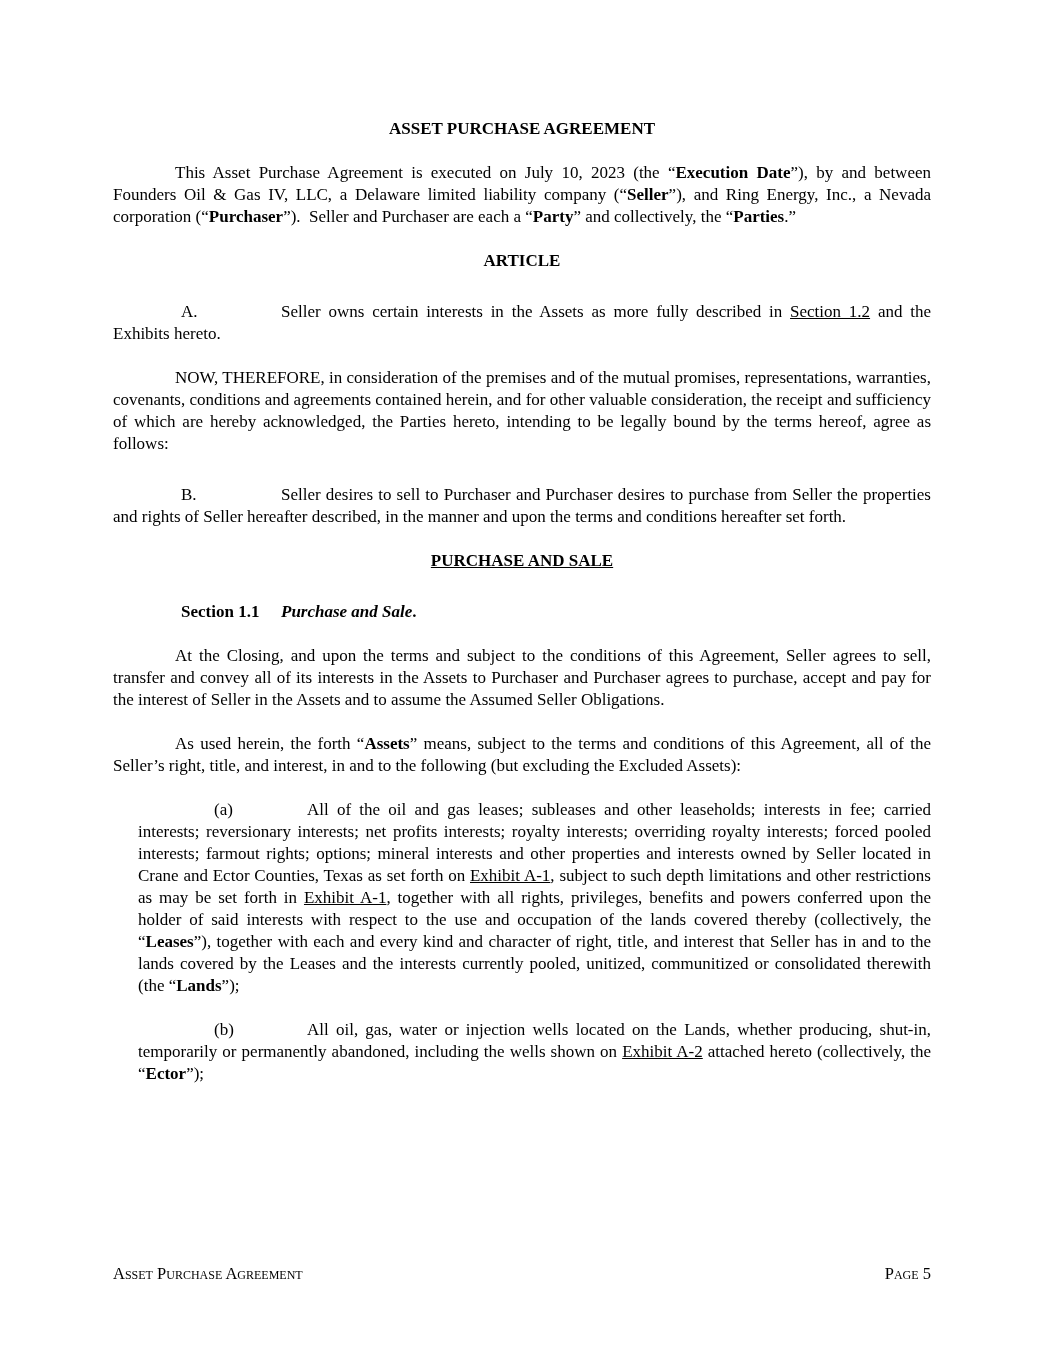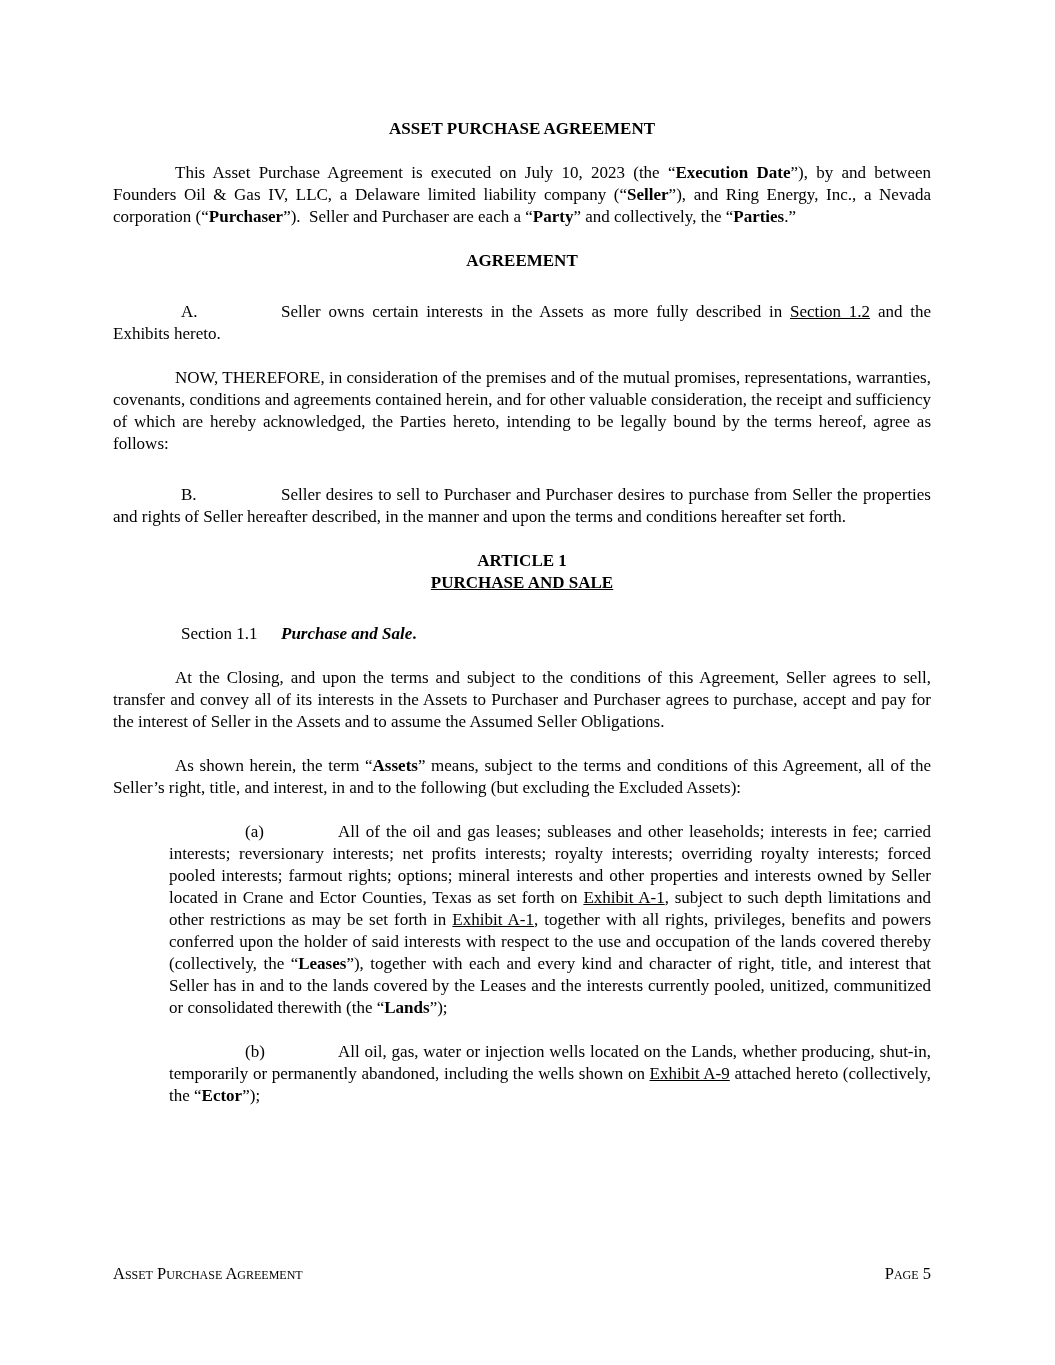--- a/index.html
+++ b/index.html
@@ -11,53 +11,52 @@
   }
   .page-body { position:absolute; left:113px; top:118px; width:818px; }
   .blk { margin-top:22px; }
   .blk:first-child { margin-top:0; }
   .heading { text-align:center; font-weight:bold; }
   .para { text-align:justify; text-indent:62px; }
   .recital, .section { text-align:justify; text-indent:68px;margin-top:29px; }
   .recital .lbl, .section .lbl {
     display:inline-block; width:100px; text-indent:0;
   }
-  .section .lbl { font-weight:normal; }
-  .subpara { margin-left:56px; text-align:justify; text-indent:76px; }
+  .section .lbl { font-weight:bold; }
+  .subpara { margin-left:25px; text-align:justify; text-indent:76px; }
   .subpara .lbl { display:inline-block; width:93px; text-indent:0; }
   .b { font-weight:bold; }
   .i { font-style:italic; }
   .u { text-decoration:underline; }
   .footer {
     position:absolute; left:113px; top:1263px; width:818px;
     display:flex; justify-content:space-between;
     font-variant:small-caps; font-size:16.5px; line-height:22px;
   }
 </style>
 </head>
 <body>
 
 <div class="page-body">
     <div class="blk heading">
       <div><span class="b">ASSET PURCHASE AGREEMENT</span></div>
     </div>
     <div class="blk para"><span>This Asset Purchase Agreement is executed on July 10, 2023 (the “</span><span class="b">Execution Date</span><span>”), by and between Founders Oil &amp; Gas IV, LLC, a Delaware limited liability company (“</span><span class="b">Seller</span><span>”), and Ring Energy, Inc., a Nevada corporation (“</span><span class="b">Purchaser</span><span>”).&nbsp; Seller and Purchaser are each a “</span><span class="b">Party</span><span>” and collectively, the “</span><span class="b">Parties</span><span>.”</span></div>
     <div class="blk heading">
-      <div><span class="b">AGREEMENT</span></div>
+      <div><span class="b">ARTICLE</span></div>
     </div>
     <div class="blk recital"><span class="lbl">A.</span><span>Seller owns certain interests in the Assets as more fully described in </span><span class="u">Section 1.2</span><span> and the Exhibits hereto.</span></div>
     <div class="blk para"><span>NOW, THEREFORE, in consideration of the premises and of the mutual promises, representations, warranties, covenants, conditions and agreements contained herein, and for other valuable consideration, the receipt and sufficiency of which are hereby acknowledged, the Parties hereto, intending to be legally bound by the terms hereof, agree as follows:</span></div>
     <div class="blk recital"><span class="lbl">B.</span><span>Seller desires to sell to Purchaser and Purchaser desires to purchase from Seller the properties and rights of Seller hereafter described, in the manner and upon the terms and conditions hereafter set forth.</span></div>
     <div class="blk heading">
-      <div><span class="b">ARTICLE 1</span></div>
       <div><span class="b u">PURCHASE AND SALE</span></div>
     </div>
     <div class="blk section"><span class="lbl">Section 1.1</span><span class="b i">Purchase and Sale</span><span class="b">.</span></div>
     <div class="blk para"><span>At the Closing, and upon the terms and subject to the conditions of this Agreement, Seller agrees to sell, transfer and convey all of its interests in the Assets to Purchaser and Purchaser agrees to purchase, accept and pay for the interest of Seller in the Assets and to assume the Assumed Seller Obligations.</span></div>
-    <div class="blk para"><span>As shown herein, the term “</span><span class="b">Assets</span><span>” means, subject to the terms and conditions of this Agreement, all of the Seller’s right, title, and interest, in and to the following (but excluding the Excluded Assets):</span></div>
+    <div class="blk para"><span>As used herein, the forth “</span><span class="b">Assets</span><span>” means, subject to the terms and conditions of this Agreement, all of the Seller’s right, title, and interest, in and to the following (but excluding the Excluded Assets):</span></div>
     <div class="blk subpara"><span class="lbl">(a)</span><span>All of the oil and gas leases; subleases and other leaseholds; interests in fee; carried interests; reversionary interests; net profits interests; royalty interests; overriding royalty interests; forced pooled interests; farmout rights; options; mineral interests and other properties and interests owned by Seller located in Crane and Ector Counties, Texas as set forth on </span><span class="u">Exhibit A-1</span><span>, subject to such depth limitations and other restrictions as may be set forth in </span><span class="u">Exhibit A-1</span><span>, together with all rights, privileges, benefits and powers conferred upon the holder of said interests with respect to the use and occupation of the lands covered thereby (collectively, the “</span><span class="b">Leases</span><span>”), together with each and every kind and character of right, title, and interest that Seller has in and to the lands covered by the Leases and the interests currently pooled, unitized, communitized or consolidated therewith (the “</span><span class="b">Lands</span><span>”);</span></div>
-    <div class="blk subpara"><span class="lbl">(b)</span><span>All oil, gas, water or injection wells located on the Lands, whether producing, shut-in, temporarily or permanently abandoned, including the wells shown on </span><span class="u">Exhibit A-9</span><span> attached hereto (collectively, the “</span><span class="b">Ector</span><span>”);</span></div>
+    <div class="blk subpara"><span class="lbl">(b)</span><span>All oil, gas, water or injection wells located on the Lands, whether producing, shut-in, temporarily or permanently abandoned, including the wells shown on </span><span class="u">Exhibit A-2</span><span> attached hereto (collectively, the “</span><span class="b">Ector</span><span>”);</span></div>
   </div>
 
 <div class="footer">
   <span>Asset Purchase Agreement</span>
   <span>Page 5</span>
 </div>
 
 </body></html>

